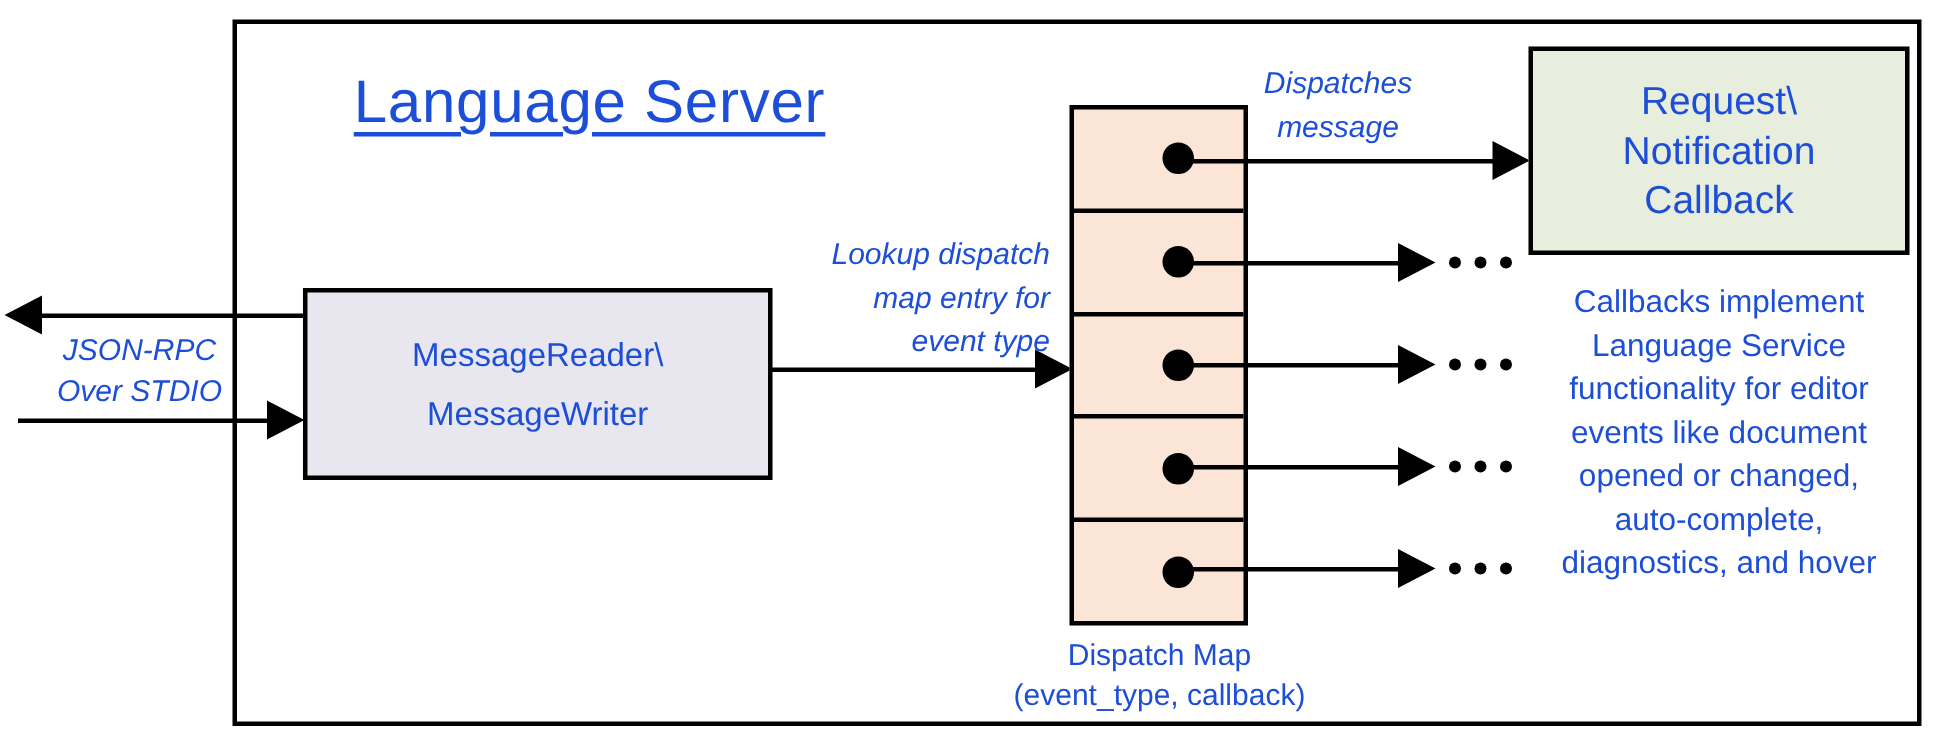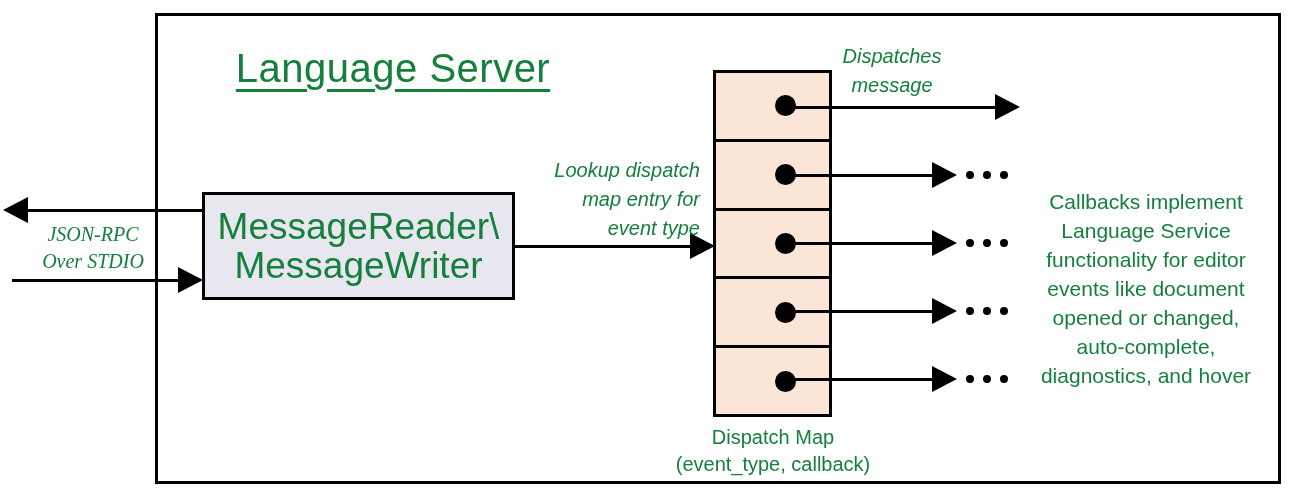--- a/index.html
+++ b/index.html
@@ -1,45 +1,45 @@
 <!DOCTYPE html>
 <html><head>
 <meta charset="utf-8">
 <style>
   html,body{margin:0;padding:0;background:#fff;}
   .canvas{
     position:relative;width:1291px;height:494px;background:#ffffff;
-    font-family:"Liberation Sans", sans-serif;color:#15803d;overflow:hidden;
+    font-family:"Liberation Sans", sans-serif;color:#1d4ed8;overflow:hidden;
   }
   .pre{white-space:pre-line;}
   .abs{position:absolute;box-sizing:border-box;}
 
   
   .outer{left:155px;top:13px;width:1126px;height:471px;border:3px solid #000;}
 
   
   .title{
     left:193px;top:46px;width:400px;text-align:center;
     font-size:40px;letter-spacing:0.5px;
     text-decoration:underline;text-decoration-thickness:3px;text-underline-offset:7px;
   }
 
   
   .reader-box{
-    left:202px;top:192px;width:313px;height:108px;
+    left:202px;top:192px;width:313px;height:128px;
     background:#e8e7ef;border:3px solid #000;
     display:flex;align-items:center;justify-content:center;
-    font-size:37px;line-height:39px;text-align:center;
+    font-size:22px;line-height:39px;text-align:center;
   }
   .caption{font-size:20px;line-height:28px;text-align:center;}
   .reader-caption{left:163px;top:309px;width:390px;}
 
   
   .flabel{font-style:italic;font-size:20px;text-align:center;}
-  .io-label{left:18px;top:221px;width:150px;line-height:27px;font-family:Liberation Serif, serif;}
+  .io-label{left:18px;top:221px;width:150px;line-height:27px;}
   .lookup-label{left:515px;top:156px;width:185px;line-height:29px;text-align:right;}
   .dispatches-label{left:802px;top:42px;width:180px;line-height:29px;}
 
   
   .map{
     left:713px;top:70px;width:119px;height:347px;
     border:3px solid #000;background:#fbe5d6;
     display:flex;flex-direction:column;
   }
   .cell{flex:1;display:flex;align-items:center;}
@@ -145,20 +145,25 @@
     </div>
 
   <div class="line" style="left:786px;top:378px;width:148px;"></div>
   <div class="tri-r" style="left:932px;top:366px;"></div>
   <div class="ellipsis" style="left:966px;top:375px;">
       <i></i>
       <i></i>
       <i></i>
     </div>
 
+  <div class="abs callback-box">
+    <span class="pre">Request\
+Notification
+Callback</span>
+  </div>
   <div class="abs caption callbacks-caption pre">Callbacks implement
 Language Service
 functionality for editor
 events like document
 opened or changed,
 auto-complete,
 diagnostics, and hover</div>
 
 </div>
 

